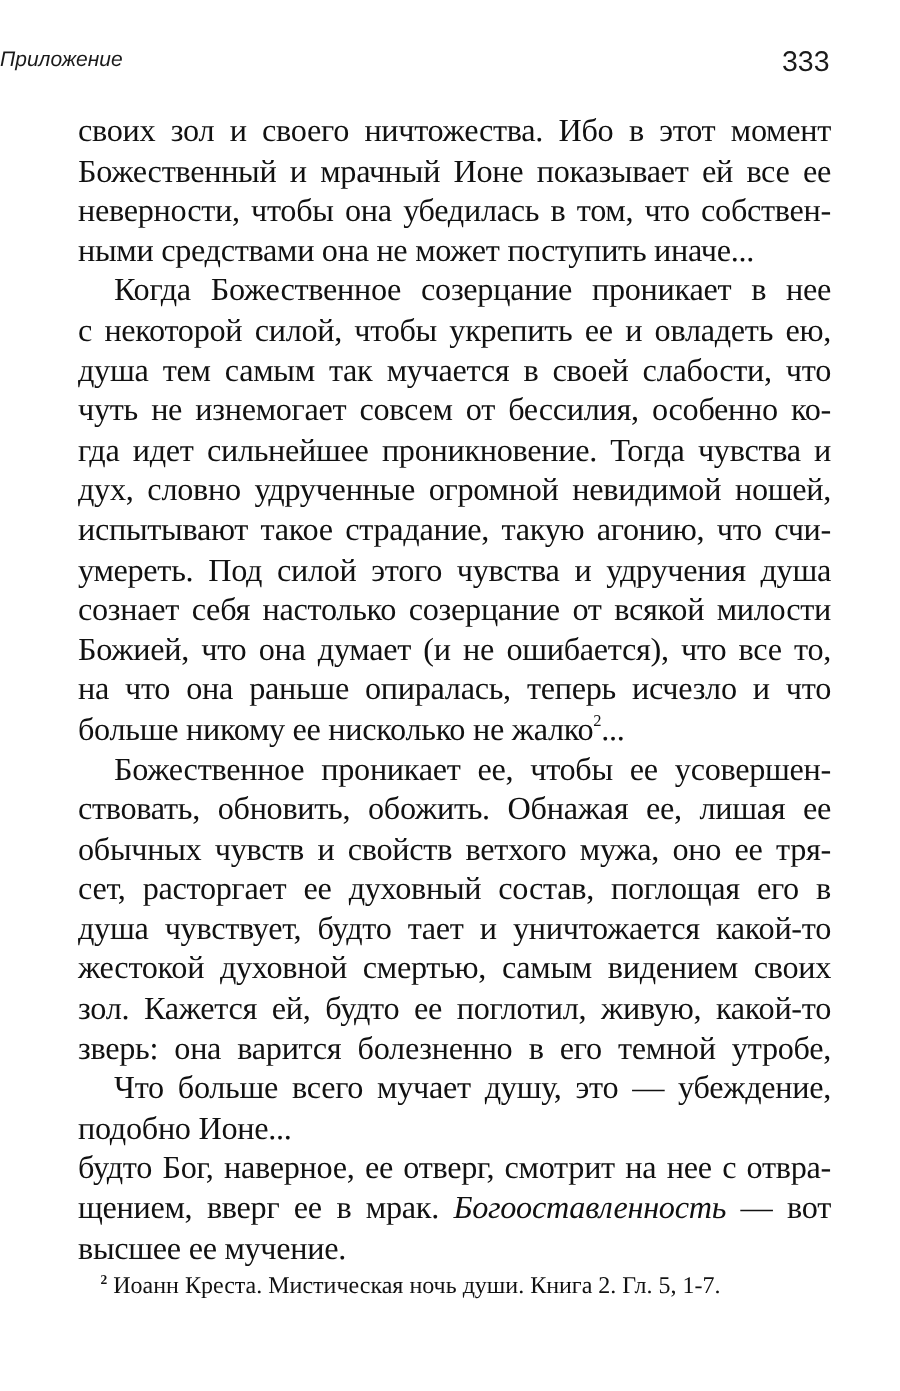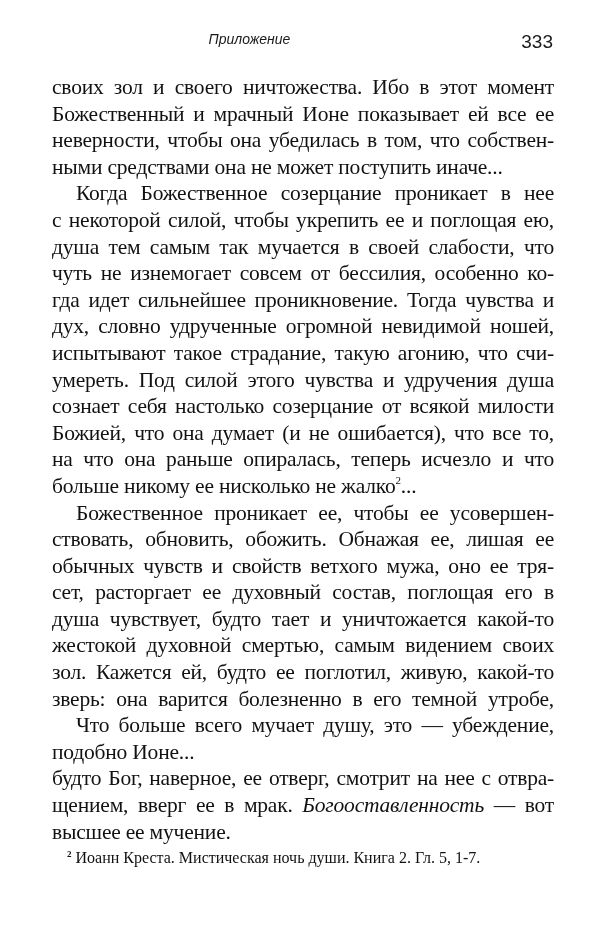--- a/index.html
+++ b/index.html
@@ -1,21 +1,21 @@
 <!DOCTYPE html>
 <html><head>
 <meta charset="utf-8">
 <style>
   html, body { margin: 0; padding: 0; }
   body {
     width: 600px; height: 927px; background: #ffffff; position: relative; overflow: hidden;
     color: #111111;
   }
   .header-title {
-    position: absolute; left: 0; width: 499px; top: 31px; text-align: center;
+    position: absolute; left: 0; width: 499px; top: 31px; text-align: left;
     font-family: "Liberation Sans", sans-serif; font-style: italic; font-size: 14px; color: #1a1a1a;
   }
   .page-number {
     position: absolute; right: 47px; top: 31px;
     font-family: "Liberation Sans", sans-serif; font-size: 19px; color: #1a1a1a;
   }
   .body-text {
     position: absolute; left: 52px; top: 74px; width: 502px;
     font-family: "Liberation Serif", serif; font-size: 21.5px; line-height: 26.6px;
     letter-spacing: -0.2px;
@@ -36,21 +36,21 @@
 
 <div class="header-title">Приложение</div>
 <div class="page-number">333</div>
 
 <div class="body-text">
   <span class="line">своих зол и своего ничтожества. Ибо в этот момент</span>
   <span class="line">Божественный и мрачный Ионе показывает ей все ее</span>
   <span class="line">неверности, чтобы она убедилась в том, что собствен-</span>
   <span class="line last">ными средствами она не может поступить иначе...</span>
   <span class="line indent">Когда Божественное созерцание проникает в нее</span>
-  <span class="line">с некоторой силой, чтобы укрепить ее и поглощая ею,</span>
+  <span class="line">с некоторой силой, чтобы укрепить ее и овладеть ею,</span>
   <span class="line">душа тем самым так мучается в своей слабости, что</span>
   <span class="line">чуть не изнемогает совсем от бессилия, особенно ко-</span>
   <span class="line">гда идет сильнейшее проникновение. Тогда чувства и</span>
   <span class="line">дух, словно удрученные огромной невидимой ношей,</span>
   <span class="line">испытывают такое страдание, такую агонию, что счи-</span>
   <span class="line">умереть. Под силой этого чувства и удручения душа</span>
   <span class="line">сознает себя настолько созерцание от всякой милости</span>
   <span class="line">Божией, что она думает (и не ошибается), что все то,</span>
   <span class="line">на что она раньше опиралась, теперь исчезло и что</span>
   <span class="line last"><span>больше никому ее нисколько не жалко</span><sup>2</sup><span>...</span></span>

